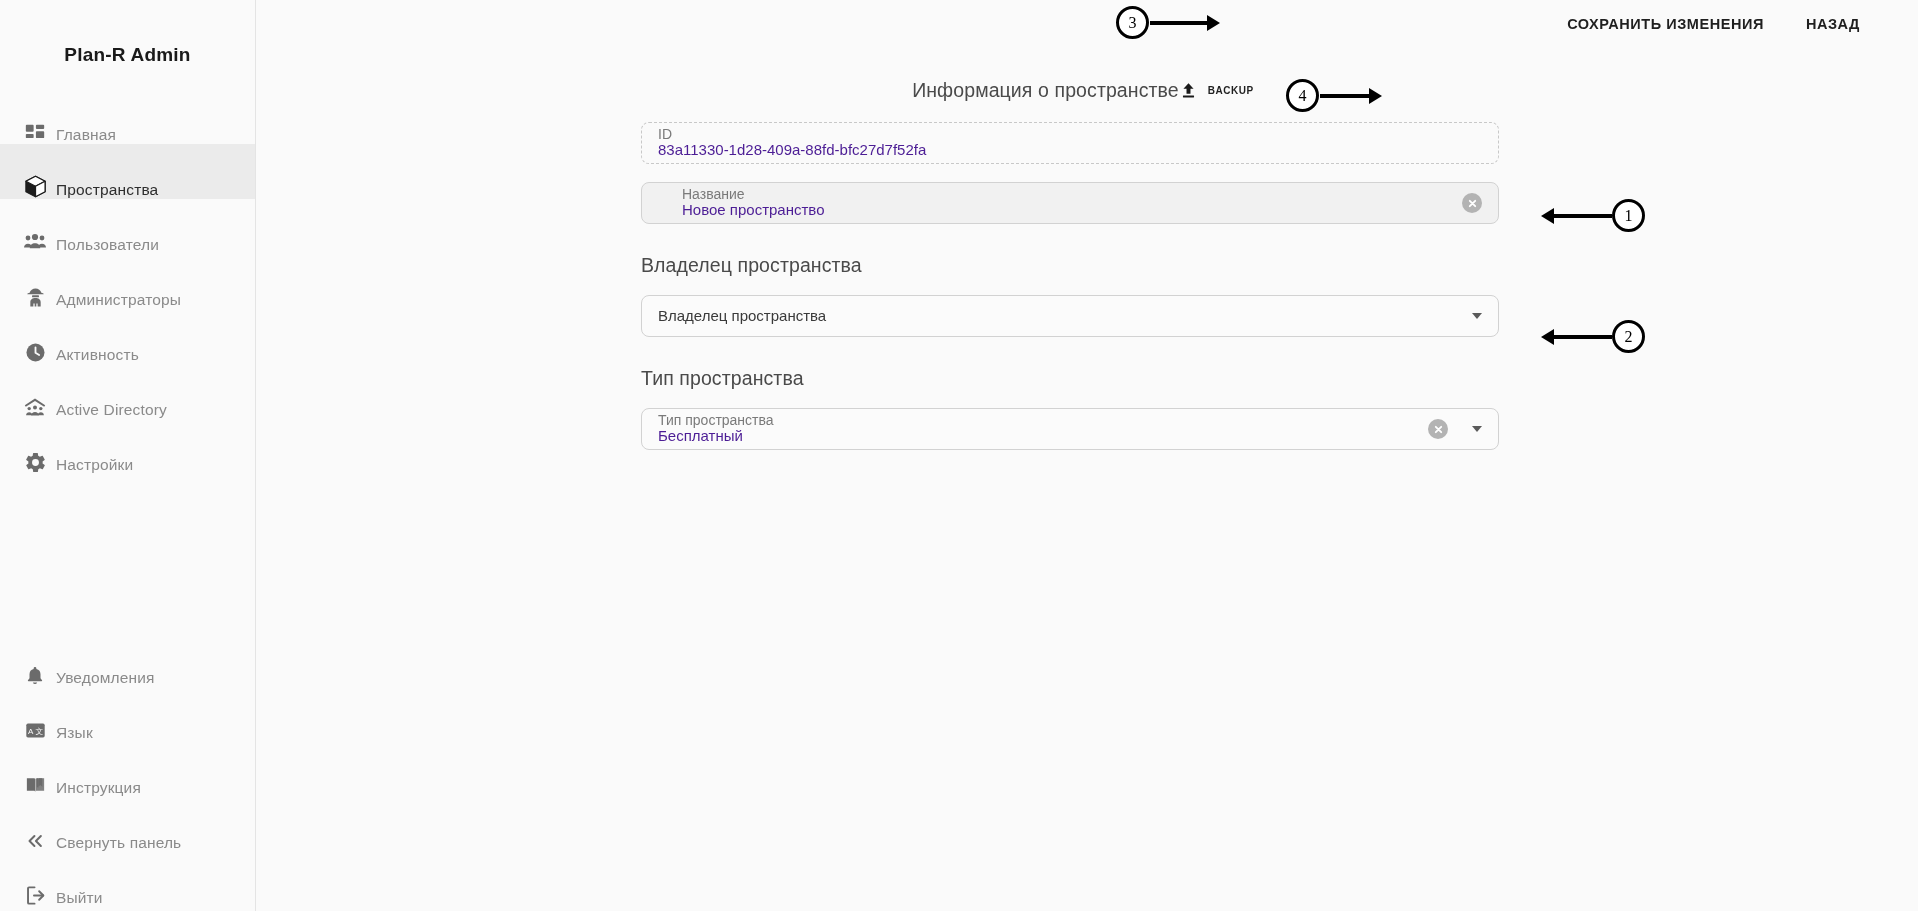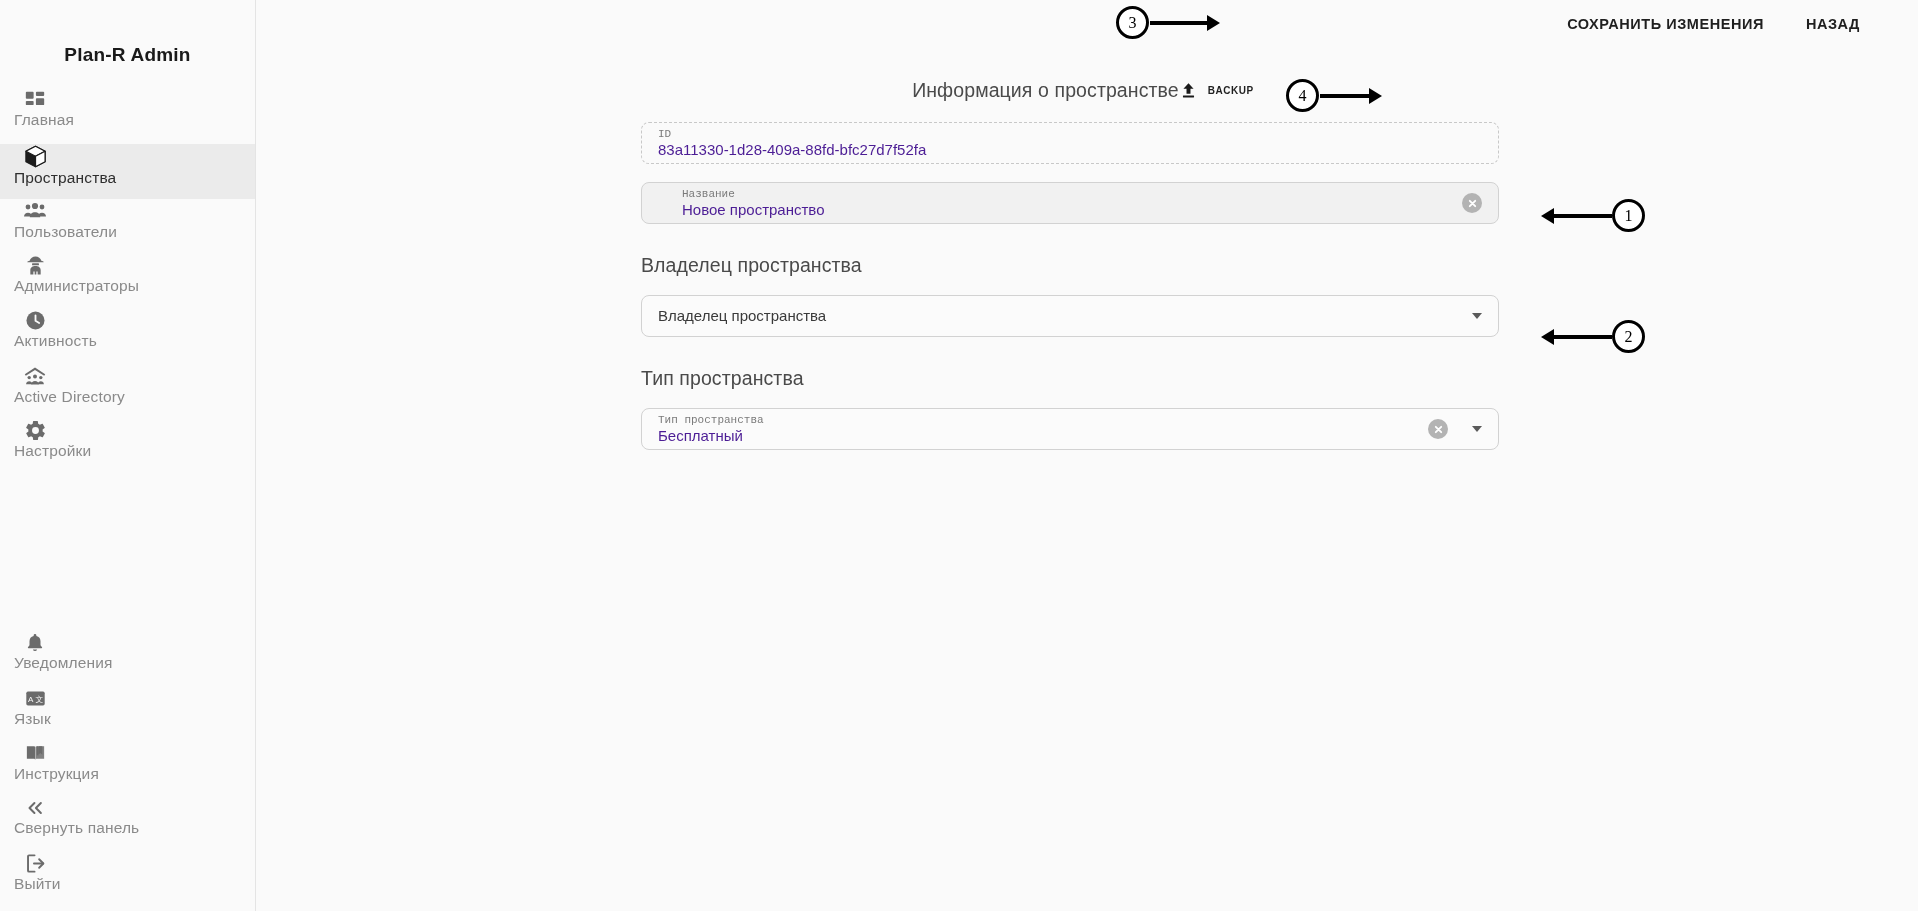--- a/index.html
+++ b/index.html
@@ -33,25 +33,24 @@
     font-weight: bold;
     color: #1a1a1a;
     letter-spacing: 0.2px;
     padding-bottom: 4px;
     margin-top: 33px;
   }
   .nav-top { margin-top: 8px; }
   .nav-item {
     height: 55px;
     display: flex;
-    align-items: flex-start;
+    align-items: flex-end;
     padding-left: 14px;
     cursor: pointer;
     position: relative;
-    flex-direction: column;
   }
   .nav-item.active { background: #ebebeb; }
   .nav-icon {
     width: 42px;
     min-width: 42px;
     display: flex;
     align-items: center;
     justify-content: center;
     color: #6b6b6b;
   }
@@ -157,25 +156,24 @@
     border: 1px solid #d2d2d2;
     background: #f1f1f1;
     padding-left: 40px;
   }
   .field.select {
     border: 1px solid #d2d2d2;
     background: #fbfbfb;
     justify-content: center;
   }
   .field-label {
-    font-size: 11px;
+    font-size: 14px;
     color: #7a7a7a;
     line-height: 12px;
     margin-bottom: 1px;
-    font-family: Liberation Mono, monospace;
   }
   .field-value {
     font-size: 15px;
     color: #4c1d95;
     line-height: 18px;
   }
   .field-placeholder {
     font-size: 15px;
     color: #3a3a3a;
     line-height: 18px;

